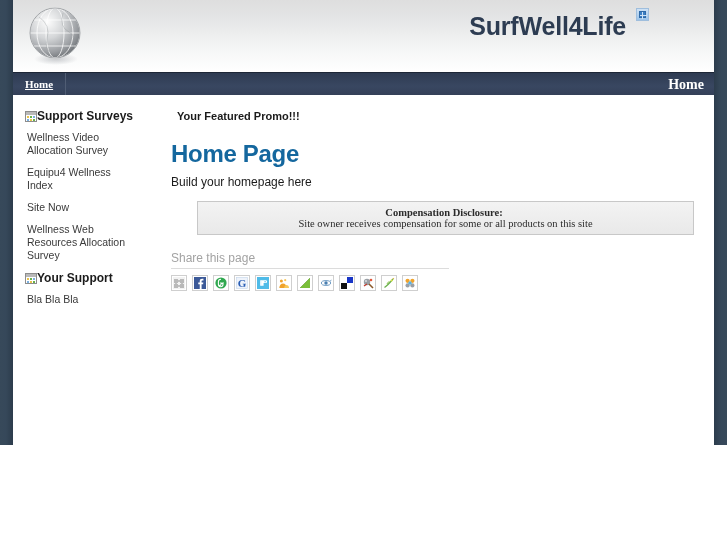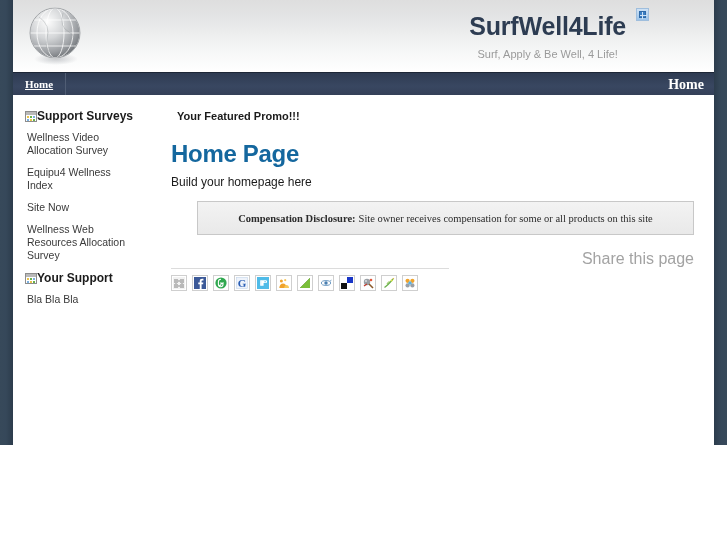--- a/index.html
+++ b/index.html
@@ -209,29 +209,29 @@
     border: 1px solid #c8c8c8;
     display: flex;
     align-items: center;
     justify-content: center;
     font-family: "Liberation Serif", serif;
     font-size: 10.5px;
     color: #2b2b2b;
     padding: 16px 6px;
     overflow: hidden;
     white-space: nowrap;
+    flex-direction: column;
   }
   .disclosure b { font-weight: bold; margin-right: 3px; }
 
   .share-label {
     margin: 17px 0 0 0;
-    font-size: 16px;
+    font-size: 12px;
     color: #a3a3a3;
     line-height: 13px;
-    text-align: right;
   }
   .share-rule {
     margin-top: 3px;
     width: 278px;
     height: 1px;
     background: #dcdcdc;
   }
   .share-row {
     display: flex;
     gap: 5px;
@@ -293,21 +293,20 @@
         <g fill="none" stroke="#8d9195" stroke-opacity="0.5" stroke-width="0.7">
           <path d="M14 12 Q26 20 22 34 Q19 44 28 50"></path>
           <path d="M38 8 Q34 22 44 27 Q52 31 48 42"></path>
         </g>
         <circle cx="30" cy="28" r="25" fill="none" stroke="#8a8e92" stroke-width="0.8"></circle>
       </svg>
     </div>
 
     <div class="brand">
       <div class="brand-title">SurfWell4Life</div>
-      <div class="brand-tagline">Surf, Apply &amp; Be Well, 4 Life!</div>
     </div>
 
     <div class="broken-img">
       <span class="inner"></span>
     </div>
   </div>
 
   <div class="navbar">
     <div class="nav-left">
       <a class="nav-item" href="#">Home</a>

